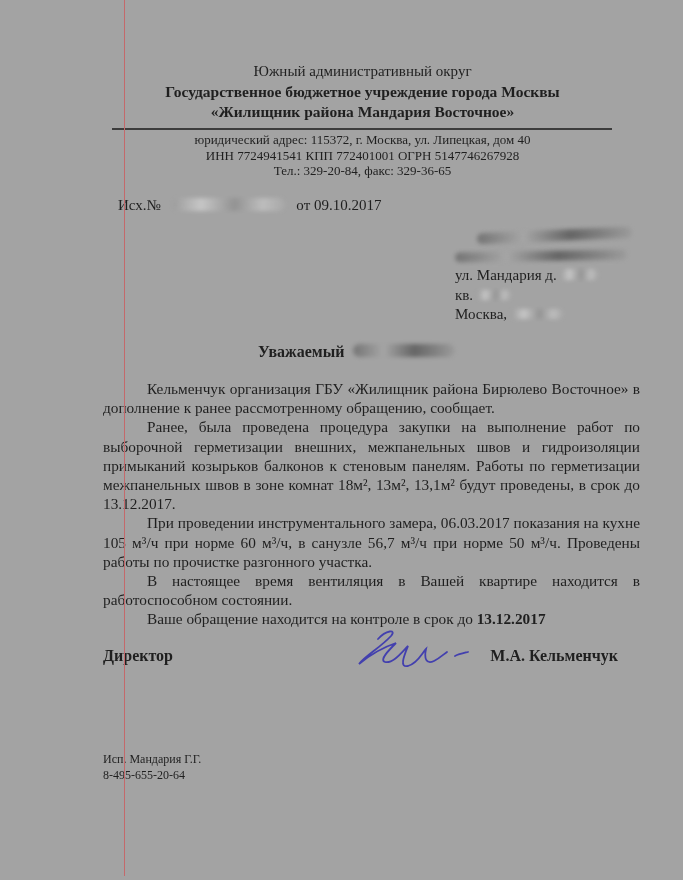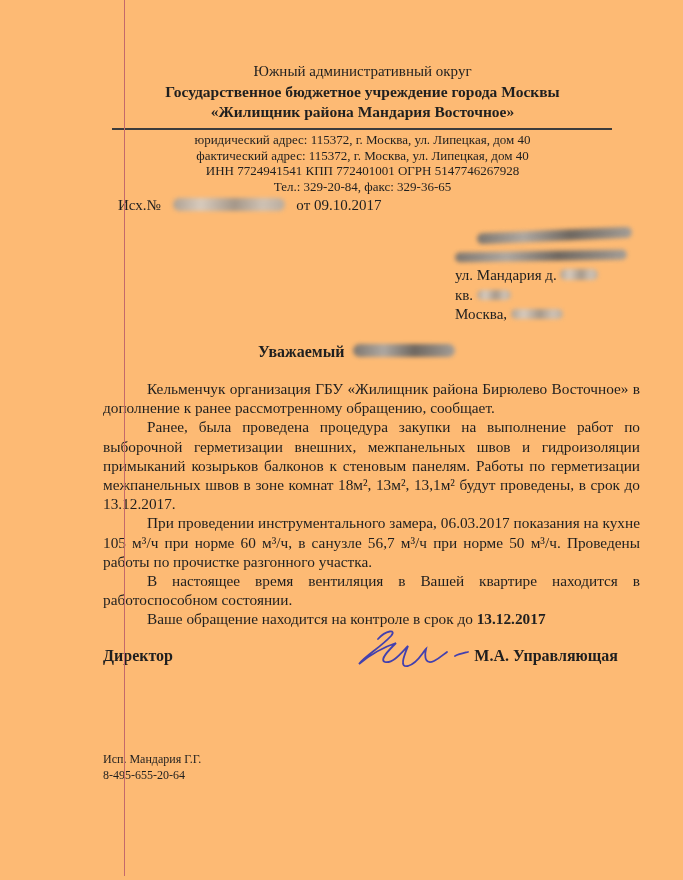--- a/index.html
+++ b/index.html
@@ -1,21 +1,21 @@
 <!DOCTYPE html>
 <html lang="ru" style="--margin-line: #c4696b;"><head>
 <meta charset="utf-8">
 <style>
   * { margin:0; padding:0; box-sizing:border-box; }
   html, body { background:#ffffff; }
   .page {
     position:relative;
     width:683px; height:880px;
     margin:0 auto;
-    background:#fdba74;
+    background:#a3a3a3;
     font-family:"Liberation Serif","DejaVu Serif",serif;
     color:#1f1f1f;
     overflow:hidden;
   }
   
   .margin-line {
     position:absolute; left:124px; top:0;
     width:1px; height:876px;
     background:var(--margin-line,#c4696b);
     z-index:6;
@@ -70,21 +70,20 @@
   <header class="letterhead">
     <div class="lh-district">Южный административный округ</div>
     <div class="lh-org">Государственное бюджетное учреждение города Москвы</div>
     <div class="lh-org">«Жилищник района Мандария Восточное»</div>
   </header>
 
   <div class="lh-rule"></div>
 
   <div class="addr-block">
     <div>юридический адрес: 115372,  г. Москва,  ул. Липецкая, дом 40</div>
-    <div>фактический адрес: 115372,  г. Москва, ул. Липецкая, дом 40</div>
     <div>ИНН 7724941541 КПП 772401001 ОГРН 5147746267928</div>
     <div>Тел.: 329-20-84, факс: 329-36-65</div>
   </div>
 
   <div class="ref-line">
     <span>Исх.№</span>
     <span class="redact" style="width:112px;height:13px;margin:0 8px;transform:translateY(1px);"></span>
     <span>от 09.10.2017</span>
   </div>
 
@@ -120,21 +119,21 @@
     <p>В настоящее время вентиляция в Вашей квартире находится в работоспособном состоянии.</p>
     <p><span>Ваше обращение находится на контроле в срок до</span> <span class="control-date">13.12.2017</span></p>
   </div>
 
   <div class="sign-row">
     <span>Директор</span>
     <svg class="signature-svg" width="135" height="58" viewBox="0 0 135 58">
       <path d="M30 16 C38 7, 49 6, 43 13 C33 24, 17 33, 11 41 C22 32, 36 24, 48 20 C41 27, 31 37, 37 39 C45 41, 54 29, 60 23 C56 33, 51 45, 60 43 C70 40, 74 30, 78 26 C76 35, 78 42, 86 38 C92 35, 96 31, 99 29" fill="none" stroke="#4340ae" stroke-width="1.8" stroke-linecap="round"></path>
       <path d="M107 33 C111 31, 116 30, 120 29" fill="none" stroke="#4340ae" stroke-width="1.8" stroke-linecap="round"></path>
     </svg>
-    <span class="sign-name">М.А. Управляющая</span>
+    <span class="sign-name">М.А. Кельменчук</span>
   </div>
 
   <div class="footer">
     <div>Исп. Мандария Г.Г.</div>
     <div>8-495-655-20-64</div>
   </div>
 
 </div>
 
 </body></html>

